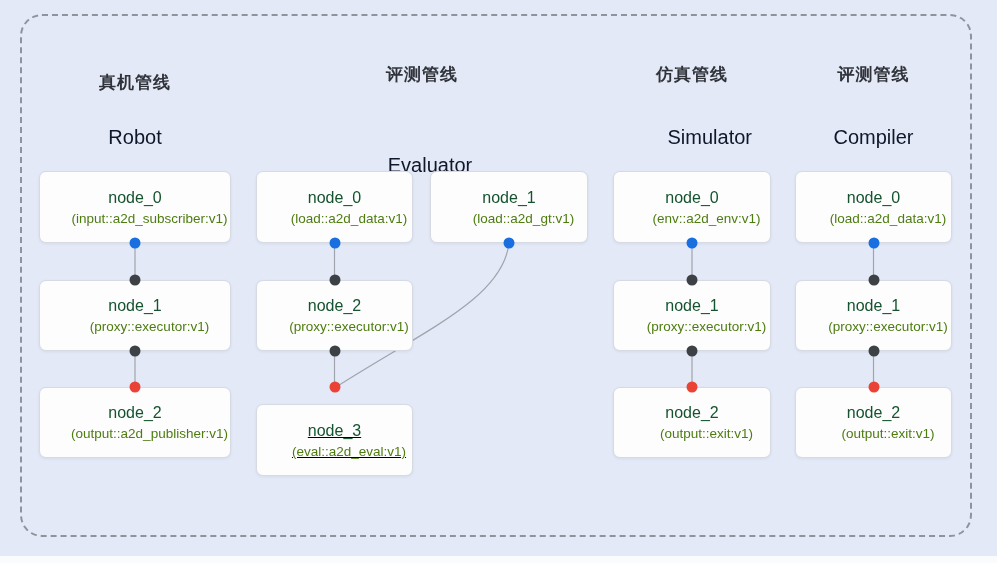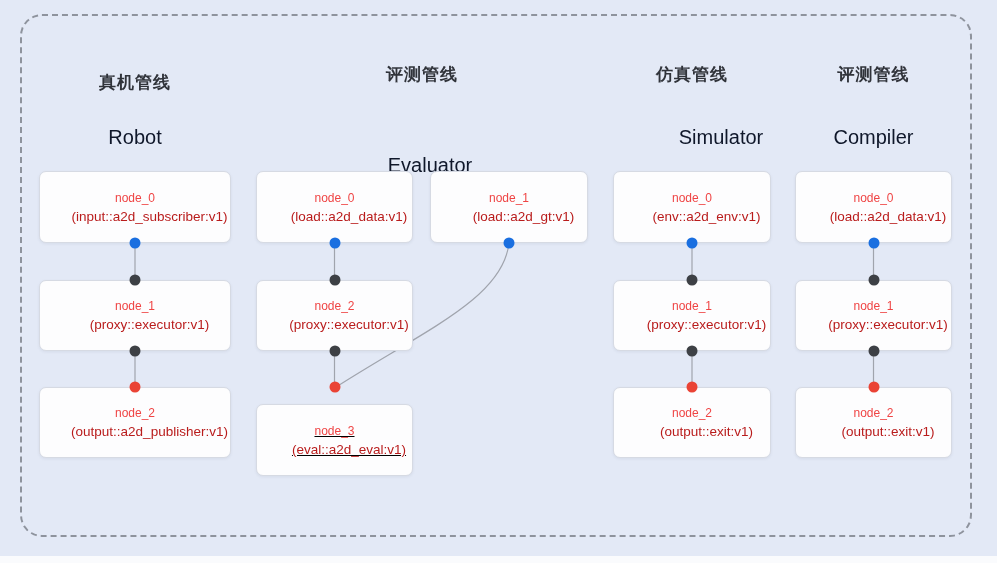--- a/index.html
+++ b/index.html
@@ -30,42 +30,42 @@
   .edges { position:absolute; left:0; top:0; width:997px; height:563px; z-index:1; }
   .node {
     position:absolute; z-index:2;
     background:#fdfdfe;
     border:1px solid #d6dae3;
     border-radius:7px;
     box-shadow:0 1px 3px rgba(50,60,90,0.08);
     display:flex; flex-direction:column; align-items:center; justify-content:center;
     gap:4px; text-align:center;
   }
-  .node-label { font-size:12px; color:#ef4444; }
-  .node-type  { font-size:13.5px; color:#b91c1c;margin-left:29px; }
+  .node-label { font-size:16px; color:#14532d; }
+  .node-type  { font-size:13.5px; color:#4d7c0f;margin-left:29px; }
   .dot {
     position:absolute; z-index:3; width:11px; height:11px; border-radius:50%;
     transform:translate(-50%,-50%);
   }
   .dot.blue { background:#1a6fe0; }
   .dot.dark { background:#3d4045; }
   .dot.red  { background:#ea4335; }
 </style>
 </head>
 <body>
 
 <div class="panel"></div>
 <div class="frame"></div>
 
 <div class="cn" style="left:39px;width:192px;margin-top:8px;">真机管线</div>
 <div class="en" style="left:39px;width:192px;">Robot</div>
 <div class="cn" style="left:256px;width:332px;text-align:center;">评测管线</div>
 <div class="en" style="left:264px;width:332px;margin-top:28px;">Evaluator</div>
 <div class="cn" style="left:613px;width:158px;">仿真管线</div>
-<div class="en" style="left:642px;width:158px;">Simulator</div>
+<div class="en" style="left:594px;width:158px;text-align:right;">Simulator</div>
 <div class="cn" style="left:795px;width:157px;">评测管线</div>
 <div class="en" style="left:795px;width:157px;">Compiler</div>
 
 <svg class="edges" viewBox="0 0 997 563">
   <g stroke="#a0a4ad" stroke-width="1.2" fill="none">
     <path d="M135 243 V280"></path>
     <path d="M135 351 V387"></path>
     <path d="M334.5 243 V280"></path>
     <path d="M334.5 351 V387"></path>
     <path d="M509 243 C503 298 425 330 336 387"></path>

